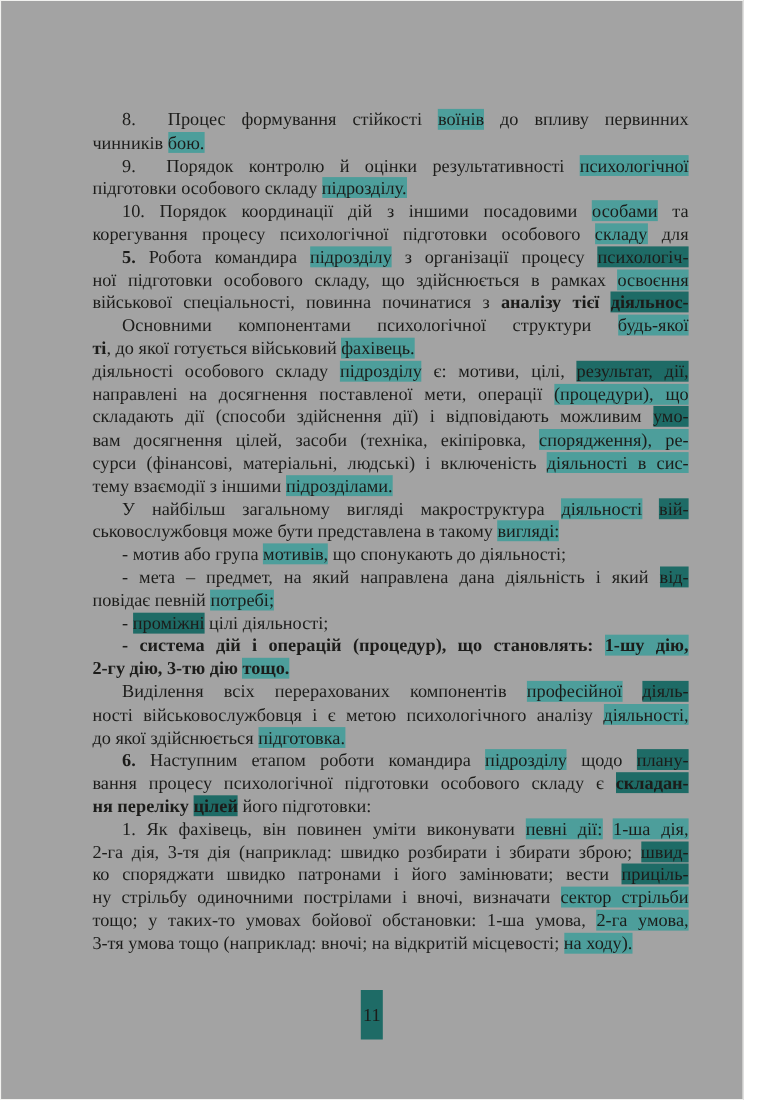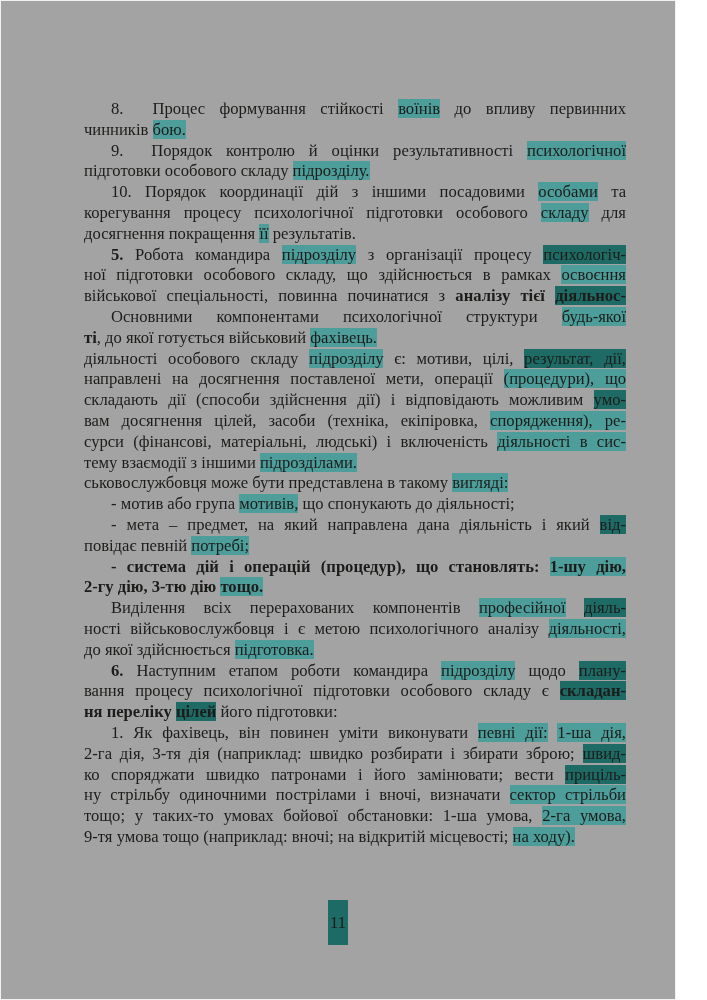--- a/index.html
+++ b/index.html
@@ -42,47 +42,48 @@
 <body style="background: rgb(255, 255, 255);">
 
 <div class="page">
   <div class="text-block">
       <div class="line indent"><span>8.&nbsp; Процес формування стійкості </span><span class="hl-light">воїнів</span><span> до впливу первинних</span></div>
       <div class="line end"><span>чинників </span><span class="hl-light">бою.</span></div>
       <div class="line indent"><span>9.&nbsp; Порядок контролю й оцінки результативності </span><span class="hl-light">психологічної</span></div>
       <div class="line end"><span>підготовки особового складу </span><span class="hl-light">підрозділу.</span></div>
       <div class="line indent"><span>10. Порядок координації дій з іншими посадовими </span><span class="hl-light">особами</span><span> та</span></div>
       <div class="line"><span>корегування процесу психологічної підготовки особового </span><span class="hl-light">складу</span><span> для</span></div>
-      <div class="line end"><span>досягнення покращення </span><span class="hl-light">її</span><span> результатів.</span></div>
       <div class="line indent"><span class="bold">5.</span><span> Робота командира </span><span class="hl-light">підрозділу</span><span> з організації процесу </span><span class="hl-dark">психологіч-</span></div>
       <div class="line"><span>ної підготовки особового складу, що здійснюється в рамках </span><span class="hl-light">освоєння</span></div>
       <div class="line"><span>військової спеціальності, повинна починатися з </span><span class="bold">аналізу тієї </span><span class="bold hl-dark">діяльнос-</span></div>
       <div class="line indent"><span>Основними компонентами психологічної структури </span><span class="hl-light">будь-якої</span></div>
       <div class="line end"><span class="bold">ті</span><span>, до якої готується військовий </span><span class="hl-light">фахівець.</span></div>
       <div class="line"><span>діяльності особового складу </span><span class="hl-light">підрозділу</span><span> є: мотиви, цілі, </span><span class="hl-dark">результат, дії,</span></div>
       <div class="line"><span>направлені на досягнення поставленої мети, операції </span><span class="hl-light">(процедури), що</span></div>
       <div class="line"><span>складають дії (способи здійснення дії) і відповідають можливим </span><span class="hl-dark">умо-</span></div>
       <div class="line"><span>вам досягнення цілей, засоби (техніка, екіпіровка, </span><span class="hl-light">спорядження), ре-</span></div>
       <div class="line"><span>сурси (фінансові, матеріальні, людські) і включеність </span><span class="hl-light">діяльності в сис-</span></div>
       <div class="line end"><span>тему взаємодії з іншими </span><span class="hl-light">підрозділами.</span></div>
+      <div class="line indent"><span>У найбільш загальному вигляді макроструктура </span><span class="hl-light">діяльності</span><span> </span><span class="hl-dark">вій-</span></div>
       <div class="line end"><span>ськовослужбовця може бути представлена в такому </span><span class="hl-light">вигляді:</span></div>
       <div class="line indent end"><span>- мотив або група </span><span class="hl-light">мотивів,</span><span> що спонукають до діяльності;</span></div>
       <div class="line indent"><span>- мета – предмет, на який направлена дана діяльність і який </span><span class="hl-dark">від-</span></div>
       <div class="line end"><span>повідає певній </span><span class="hl-light">потребі;</span></div>
+      <div class="line indent end"><span>- </span><span class="hl-dark">проміжні</span><span> цілі діяльності;</span></div>
       <div class="line indent"><span class="bold">- система дій і операцій (процедур), що становлять: </span><span class="bold hl-light">1-шу дію,</span></div>
       <div class="line end"><span class="bold">2-гу дію, 3-тю дію </span><span class="bold hl-light">тощо.</span></div>
       <div class="line indent"><span>Виділення всіх перерахованих компонентів </span><span class="hl-light">професійної</span><span> </span><span class="hl-dark">діяль-</span></div>
       <div class="line"><span>ності військовослужбовця і є метою психологічного аналізу </span><span class="hl-light">діяльності,</span></div>
       <div class="line end"><span>до якої здійснюється </span><span class="hl-light">підготовка.</span></div>
       <div class="line indent"><span class="bold">6.</span><span> Наступним етапом роботи командира </span><span class="hl-light">підрозділу</span><span> щодо </span><span class="hl-dark">плану-</span></div>
       <div class="line"><span>вання процесу психологічної підготовки особового складу є </span><span class="bold hl-dark">складан-</span></div>
       <div class="line end"><span class="bold">ня переліку </span><span class="bold hl-dark">цілей</span><span> його підготовки:</span></div>
       <div class="line indent"><span>1. Як фахівець, він повинен уміти виконувати </span><span class="hl-light">певні дії:</span><span> </span><span class="hl-light">1-ша дія,</span></div>
       <div class="line"><span>2-га дія, 3-тя дія (наприклад: швидко розбирати і збирати зброю; </span><span class="hl-dark">швид-</span></div>
       <div class="line"><span>ко споряджати швидко патронами і його замінювати; вести </span><span class="hl-dark">приціль-</span></div>
       <div class="line"><span>ну стрільбу одиночними пострілами і вночі, визначати </span><span class="hl-light">сектор стрільби</span></div>
       <div class="line"><span>тощо; у таких-то умовах бойової обстановки: 1-ша умова, </span><span class="hl-light">2-га умова,</span></div>
-      <div class="line end"><span>9-тя умова тощо (наприклад: вночі; на відкритій місцевості; </span><span class="hl-light">на ходу).</span></div>
+      <div class="line end"><span>3-тя умова тощо (наприклад: вночі; на відкритій місцевості; </span><span class="hl-light">на ходу).</span></div>
     </div>
   <div class="page-number">
     <span class="hl-dark">11</span>
   </div>
 </div>
 
 </body></html>

